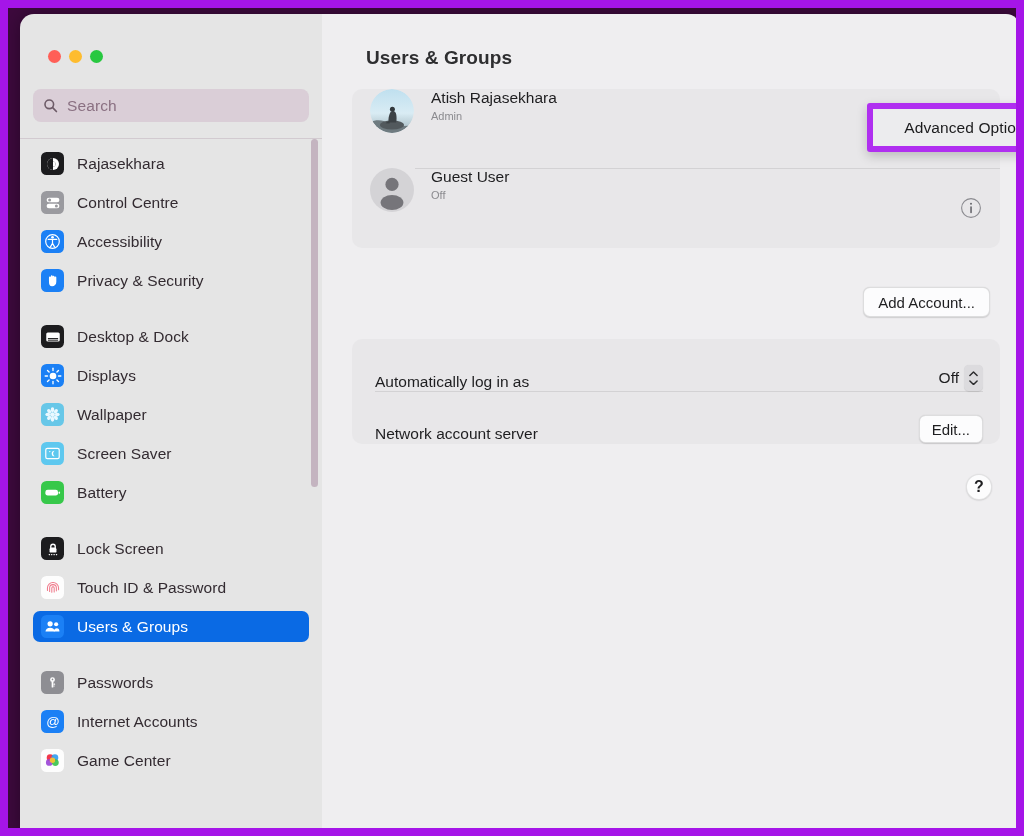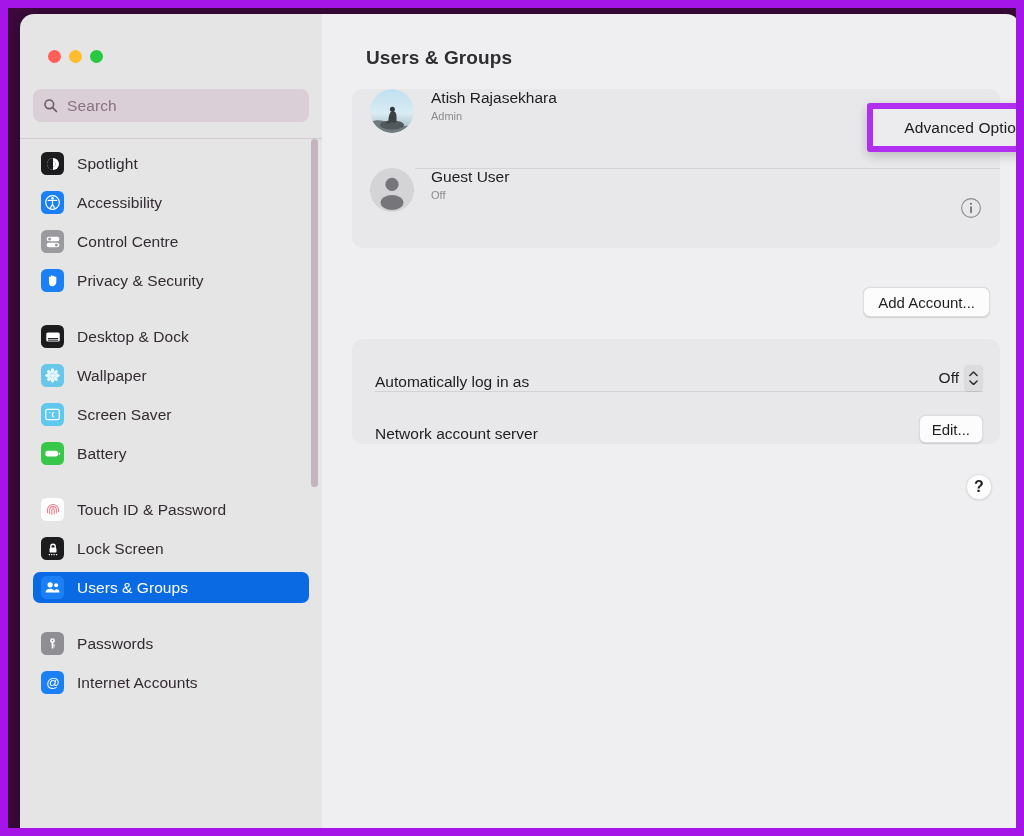--- a/index.html
+++ b/index.html
@@ -349,46 +349,46 @@
 
         <div class="nav-item">
           <span class="app-icon" style="background:#1c1c1e;">
             <svg viewBox="0 0 24 24" width="18" height="18">
                 <circle cx="12" cy="12" r="8" fill="#fff"></circle>
                 <path d="M12 4a8 8 0 000 16z" fill="#1c1c1e"></path>
                 <circle cx="12" cy="12" r="3.4" fill="#1c1c1e"></circle>
                 <path d="M12 8.6a3.4 3.4 0 010 6.8z" fill="#fff"></path>
               </svg>
           </span>
-          <span class="nav-label">Spotlight</span>
-        </div>
-
-        <div class="nav-item">
-          <span class="app-icon" style="background:#1b80f5;">
-            <svg viewBox="0 0 24 24" width="19" height="19">
-                <circle cx="12" cy="12" r="8.6" fill="none" stroke="#fff" stroke-width="1.5"></circle>
-                <circle cx="12" cy="6.6" r="1.7" fill="#fff"></circle>
-                <path d="M6.6 9.4h10.8M12 9.4v5m0 0l-2.6 4.4M12 14.4l2.6 4.4" stroke="#fff" stroke-width="1.5" stroke-linecap="round" fill="none"></path>
-              </svg>
-          </span>
-          <span class="nav-label">Accessibility</span>
+          <span class="nav-label">Rajasekhara</span>
         </div>
 
         <div class="nav-item">
           <span class="app-icon" style="background:#9a9a9f;">
             <svg viewBox="0 0 24 24" width="18" height="18">
               <rect x="3.5" y="5" width="17" height="6" rx="3" fill="#fff"></rect>
                 <circle cx="7.5" cy="8" r="2" fill="#9a9a9f"></circle>
               <rect x="3.5" y="13" width="17" height="6" rx="3" fill="#fff"></rect>
                 <circle cx="16.5" cy="16" r="2" fill="#9a9a9f"></circle>
             </svg>
           </span>
           <span class="nav-label">Control Centre</span>
         </div>
 
+        <div class="nav-item">
+          <span class="app-icon" style="background:#1b80f5;">
+            <svg viewBox="0 0 24 24" width="19" height="19">
+                <circle cx="12" cy="12" r="8.6" fill="none" stroke="#fff" stroke-width="1.5"></circle>
+                <circle cx="12" cy="6.6" r="1.7" fill="#fff"></circle>
+                <path d="M6.6 9.4h10.8M12 9.4v5m0 0l-2.6 4.4M12 14.4l2.6 4.4" stroke="#fff" stroke-width="1.5" stroke-linecap="round" fill="none"></path>
+              </svg>
+          </span>
+          <span class="nav-label">Accessibility</span>
+        </div>
+
 
         <div class="nav-item">
           <span class="app-icon" style="background:#1b80f5;">
             <svg viewBox="0 0 24 24" width="17" height="17">
                 <path d="M7 13V7.5a1.3 1.3 0 012.6 0V6a1.3 1.3 0 012.6 0v.6a1.3 1.3 0 012.6 0v1a1.3 1.3 0 012.6 0v6c0 4-2.6 6.4-6 6.4S7 17.6 7 13z" fill="#fff"></path>
               </svg>
           </span>
           <span class="nav-label">Privacy &amp; Security</span>
         </div>
 
@@ -398,20 +398,38 @@
           <span class="app-icon" style="background:#1c1c1e;">
             <svg viewBox="0 0 24 24" width="18" height="18">
                 <rect x="3" y="6" width="18" height="12" rx="2" fill="#fff"></rect>
                 <rect x="5.2" y="13.4" width="13.6" height="1.5" fill="#1c1c1e"></rect>
                 <rect x="5.2" y="15.7" width="13.6" height="1.2" fill="#1c1c1e"></rect>
               </svg>
           </span>
           <span class="nav-label">Desktop &amp; Dock</span>
         </div>
 
+        <div class="nav-item">
+          <span class="app-icon" style="background:#1b80f5;">
+            <svg viewBox="0 0 24 24" width="20" height="20">
+                <circle cx="12" cy="12" r="4" fill="#fff"></circle>
+              <g stroke="#fff" stroke-width="1.6" stroke-linecap="round">
+                <line x1="12" y1="2.6" x2="12" y2="5.4"></line>
+                  <line x1="12" y1="18.6" x2="12" y2="21.4"></line>
+                <line x1="2.6" y1="12" x2="5.4" y2="12"></line>
+                  <line x1="18.6" y1="12" x2="21.4" y2="12"></line>
+                <line x1="5.4" y1="5.4" x2="7.3" y2="7.3"></line>
+                  <line x1="16.7" y1="16.7" x2="18.6" y2="18.6"></line>
+                <line x1="5.4" y1="18.6" x2="7.3" y2="16.7"></line>
+                  <line x1="16.7" y1="7.3" x2="18.6" y2="5.4"></line>
+              </g>
+              </svg>
+          </span>
+          <span class="nav-label">Displays</span>
+        </div>
 
         <div class="nav-item">
           <span class="app-icon" style="background:#67c7e8;">
             <svg viewBox="0 0 24 24" width="19" height="19">
               <g fill="#eaf8ff">
                   <circle cx="12" cy="12" r="3"></circle>
               <ellipse cx="12" cy="6" rx="2.2" ry="3.1"></ellipse>
                   <ellipse cx="12" cy="18" rx="2.2" ry="3.1"></ellipse>
               <ellipse cx="6" cy="12" rx="3.1" ry="2.2"></ellipse>
                   <ellipse cx="18" cy="12" rx="3.1" ry="2.2"></ellipse>
@@ -442,51 +460,51 @@
                 <rect x="3" y="8.5" width="16" height="7.4" rx="3" fill="#fff"></rect>
                 <rect x="19.8" y="10.8" width="1.6" height="2.8" rx=".8" fill="#fff"></rect>
               </svg>
           </span>
           <span class="nav-label">Battery</span>
         </div>
 
         <div class="nav-gap"></div>
 
         <div class="nav-item">
+          <span class="app-icon" style="background:#1c1c1e;">
+            <svg viewBox="0 0 24 24" width="18" height="18">
+                <path d="M9 11V8.6a3 3 0 016 0V11z" fill="none" stroke="#fff" stroke-width="1.8"></path>
+                <rect x="7.4" y="10.6" width="9.2" height="6.2" rx="1.6" fill="#fff"></rect>
+                <g fill="#fff">
+                  <rect x="6.2" y="18.6" width="2" height="1.7" rx=".6"></rect>
+                  <rect x="9.3" y="18.6" width="2" height="1.7" rx=".6"></rect>
+                  <rect x="12.5" y="18.6" width="2" height="1.7" rx=".6"></rect>
+                  <rect x="15.7" y="18.6" width="2" height="1.7" rx=".6"></rect>
+                </g>
+              </svg>
+          </span>
+          <span class="nav-label">Lock Screen</span>
+        </div>
+
+        <div class="nav-item">
           <span class="app-icon" style="background:#fdfdfd;">
             <svg viewBox="0 0 24 24" width="18" height="18">
                 <g fill="none" stroke="#f07d8e" stroke-width="1.4" stroke-linecap="round">
               <path d="M12 4.6c-4.1 0-7.4 3.3-7.4 7.4v3.4"></path>
                   <path d="M12 7.5a4.5 4.5 0 00-4.5 4.5v4.6"></path>
               <path d="M12 10.4a1.6 1.6 0 00-1.6 1.6v5.6"></path>
                   <path d="M12 10.4a1.6 1.6 0 011.6 1.6v5.2"></path>
               <path d="M12 7.5a4.5 4.5 0 014.5 4.5v3.8"></path>
                   <path d="M12 4.6c4.1 0 7.4 3.3 7.4 7.4v2.2"></path>
             </g>
               </svg>
           </span>
           <span class="nav-label">Touch ID &amp; Password</span>
         </div>
 
-        <div class="nav-item">
-          <span class="app-icon" style="background:#1c1c1e;">
-            <svg viewBox="0 0 24 24" width="18" height="18">
-                <path d="M9 11V8.6a3 3 0 016 0V11z" fill="none" stroke="#fff" stroke-width="1.8"></path>
-                <rect x="7.4" y="10.6" width="9.2" height="6.2" rx="1.6" fill="#fff"></rect>
-                <g fill="#fff">
-                  <rect x="6.2" y="18.6" width="2" height="1.7" rx=".6"></rect>
-                  <rect x="9.3" y="18.6" width="2" height="1.7" rx=".6"></rect>
-                  <rect x="12.5" y="18.6" width="2" height="1.7" rx=".6"></rect>
-                  <rect x="15.7" y="18.6" width="2" height="1.7" rx=".6"></rect>
-                </g>
-              </svg>
-          </span>
-          <span class="nav-label">Lock Screen</span>
-        </div>
-
         <div class="nav-item selected">
           <span class="app-icon" style="background:#1b80f5;">
             <svg viewBox="0 0 24 24" width="19" height="19">
                 <g fill="#fff">
               <circle cx="9" cy="8.6" r="3.3"></circle>
                   <path d="M3.2 18.4c0-3.1 2.6-4.8 5.8-4.8s5.8 1.7 5.8 4.8z"></path>
               <circle cx="16.6" cy="9.2" r="2.6"></circle>
                   <path d="M13.6 18.4c0-2.6 1.6-4.2 3.9-4.2 2.1 0 3.3 1.5 3.3 4.2z"></path>
             </g>
               </svg>
@@ -513,20 +531,34 @@
 
         <div class="nav-item">
           <span class="app-icon" style="background:#1b80f5;">
             <svg viewBox="0 0 24 24" width="20" height="20">
                 <text x="12" y="17.4" font-family="Liberation Sans, sans-serif" font-size="16" fill="#fff" text-anchor="middle">@</text>
               </svg>
           </span>
           <span class="nav-label">Internet Accounts</span>
         </div>
 
+        <div class="nav-item">
+          <span class="app-icon" style="background:#fdfdfd;">
+            <svg viewBox="0 0 24 24" width="19" height="19">
+                <g>
+              <circle cx="9" cy="8.4" r="4.3" fill="#f2374a"></circle>
+              <circle cx="15" cy="8.4" r="4.3" fill="#2f9bf0" opacity=".9"></circle>
+              <circle cx="8" cy="14.4" r="4.3" fill="#9a42d6" opacity=".9"></circle>
+              <circle cx="15.6" cy="14.6" r="4.3" fill="#38c24a" opacity=".9"></circle>
+              <circle cx="12" cy="11.6" r="3.4" fill="#f7c231" opacity=".95"></circle>
+            </g>
+              </svg>
+          </span>
+          <span class="nav-label">Game Center</span>
+        </div>
 
         <div id="sidebar-scrollbar">
           <div id="sidebar-scroll-thumb"></div>
         </div>
 
       </div>
     </div>
 
     <div id="main">
 

